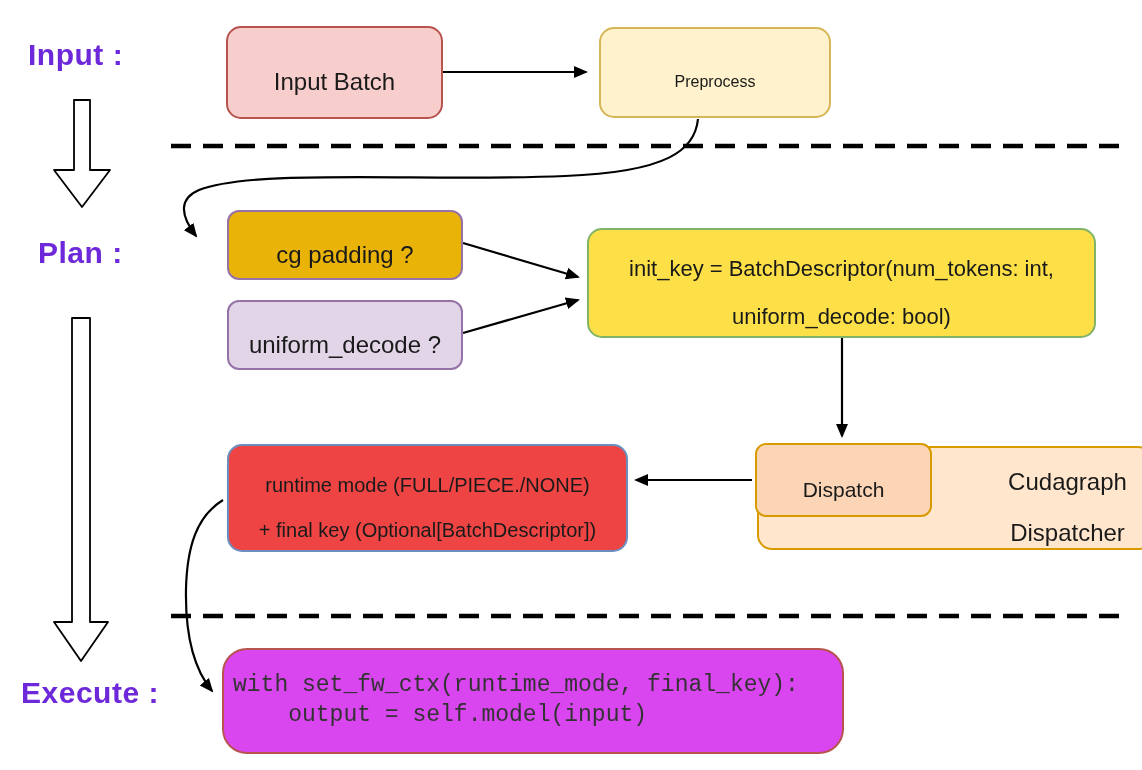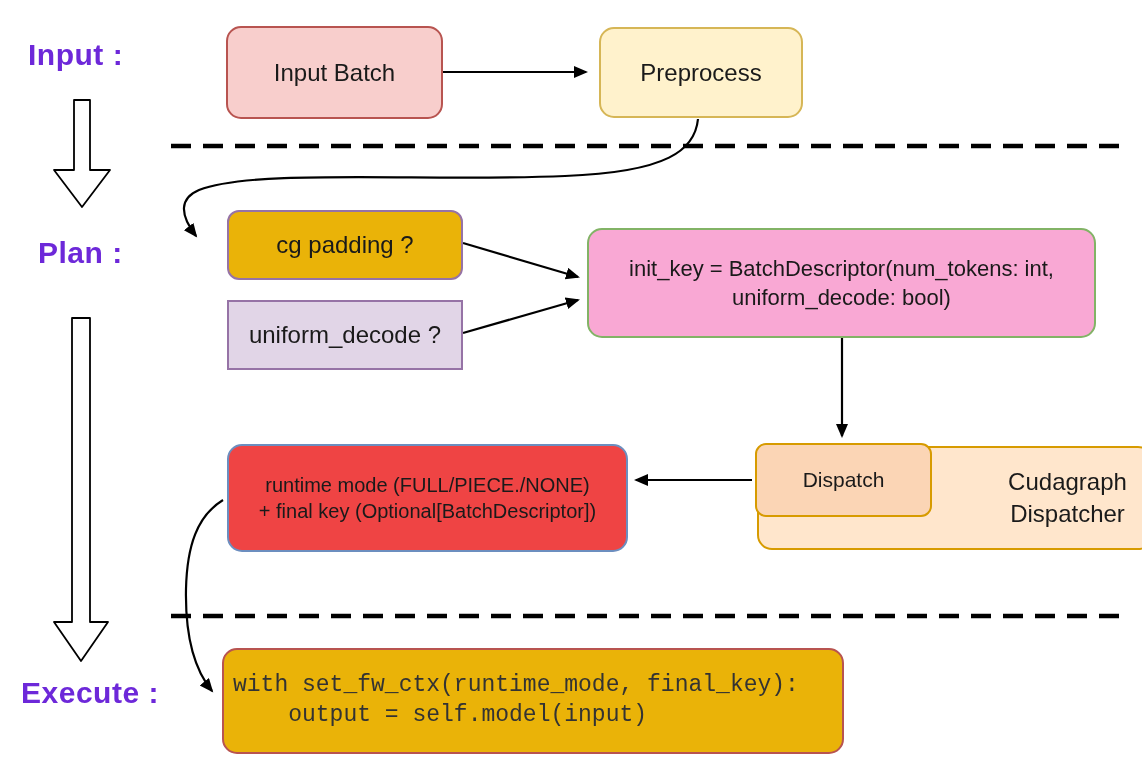--- a/index.html
+++ b/index.html
@@ -30,34 +30,34 @@
     align-items: center;
     justify-content: center;
     text-align: center;
     border-radius: 15px;
     border: 2px solid;
     color: #1a1a1a;
     line-height: 1.32;
   }
 
   .node-input-batch   { left: 226px; top: 26px;  width: 217px; height: 93px;  background: #f8cecc; border-color: #b85450; font-size: 24px; }
-  .node-preprocess    { left: 599px; top: 27px;  width: 204px; height: 91px;  background: #fff2cc; border-color: #d6b656; font-size: 24px; }
+  .node-preprocess    { left: 599px; top: 27px;  width: 232px; height: 91px;  background: #fff2cc; border-color: #d6b656; font-size: 16px; }
   .node-cg-padding    { left: 227px; top: 210px; width: 236px; height: 70px;  background: #eab308; border-color: #9673a6; font-size: 24px; border-radius: 12px; }
-  .node-uniform-decode{ left: 227px; top: 300px; width: 236px; height: 70px;  background: #e1d5e7; border-color: #9673a6; font-size: 24px; border-radius: 0; }
-  .node-init-key      { left: 587px; top: 228px; width: 509px; height: 110px; background: #f9a8d4; border-color: #82b366; font-size: 22px; }
+  .node-uniform-decode{ left: 227px; top: 300px; width: 236px; height: 70px;  background: #e1d5e7; border-color: #9673a6; font-size: 24px; border-radius: 12px; }
+  .node-init-key      { left: 587px; top: 228px; width: 509px; height: 110px; background: #fde047; border-color: #82b366; font-size: 22px; }
   .node-cudagraph     { left: 757px; top: 446px; width: 396px; height: 104px; background: #ffe6cc; border-color: #d79b00; font-size: 24px;
                         flex-direction: row; justify-content: flex-end; }
   .cudagraph-text     { width: 167px; display: flex; flex-direction: column; align-items: center; justify-content: center; line-height: 1.33; }
   .node-dispatch      { left: 755px; top: 443px; width: 177px; height: 74px;  background: #fbd5b5; border-color: #d79b00; font-size: 21px; border-radius: 11px; }
   .node-runtime-mode  { left: 227px; top: 444px; width: 401px; height: 108px; background: #ef4444; border-color: #6c8ebf; font-size: 20px; }
-  .node-execute-code  { left: 222px; top: 648px; width: 622px; height: 106px; background: #eab308; border-color: #b85450;
+  .node-execute-code  { left: 222px; top: 648px; width: 622px; height: 106px; background: #d946ef; border-color: #b85450;
                         font-family: "Liberation Mono", "DejaVu Sans Mono", monospace; font-size: 23px; color: #333333;
-                        align-items: flex-start; padding-left: 9px; line-height: 1.3; }
+                        align-items: flex-start; padding-left: 9px; line-height: 1.3; border-radius: 25px; }
   .code-line { white-space: pre; }
-  .node-line { white-space: nowrap; }
+  .node-line { white-space: nowrap; margin-top: 19px; }
 </style>
 </head>
 <body>
 
 <div class="canvas">
 
   <svg class="wires" viewBox="0 0 1142 770">
     <defs>
       <marker id="ah" markerUnits="userSpaceOnUse" markerWidth="16" markerHeight="14" refX="12" refY="6" orient="auto">
         <path d="M0,0 L14,6 L0,12 Z" fill="#000000"></path>

